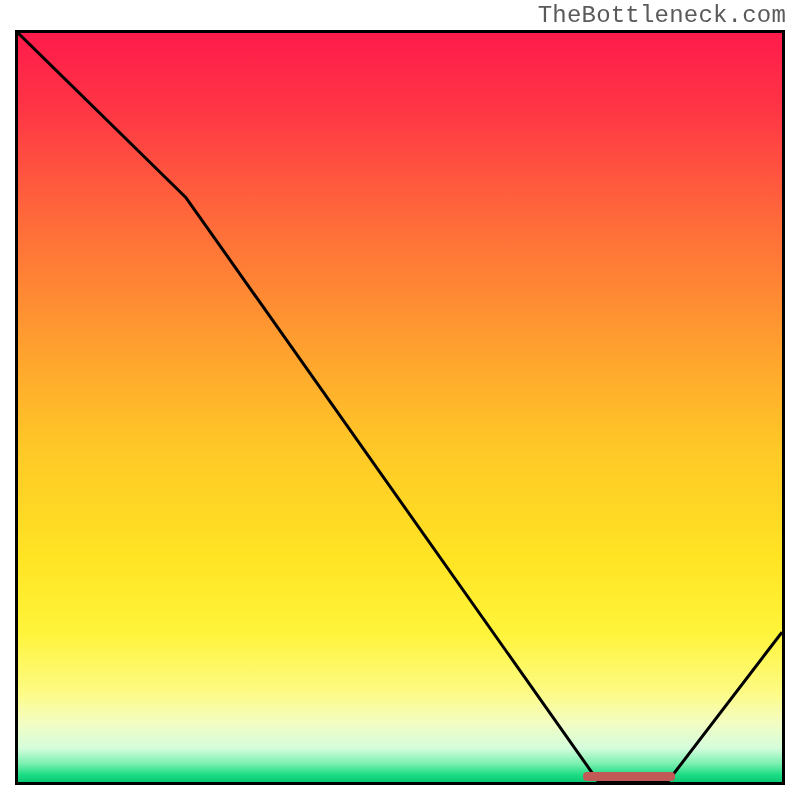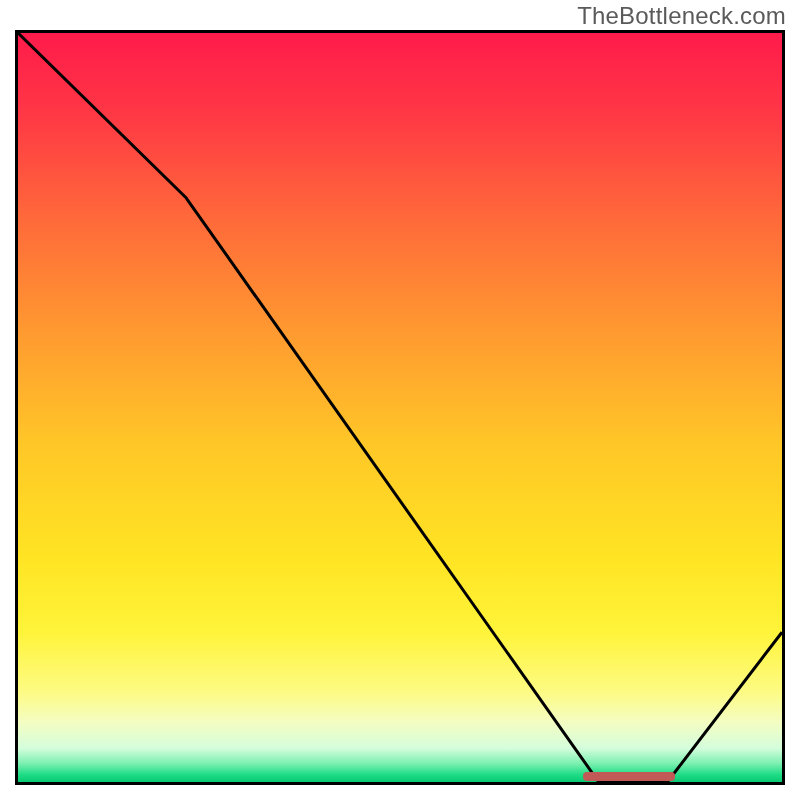--- a/index.html
+++ b/index.html
@@ -8,20 +8,21 @@
     width: 800px;
     height: 800px;
     overflow: hidden;
     background: #ffffff;
     font-family: Arial, Helvetica, sans-serif;
   }
   .stage {
     position: relative;
     width: 800px;
     height: 653px;
+    font-family: Liberation Mono, monospace;
   }
   .watermark {
     position: absolute;
     top: 2px;
     right: 14px;
     font-size: 24px;
     letter-spacing: 0.2px;
     color: #5a5a5a;
     font-weight: 500;
     z-index: 30;

